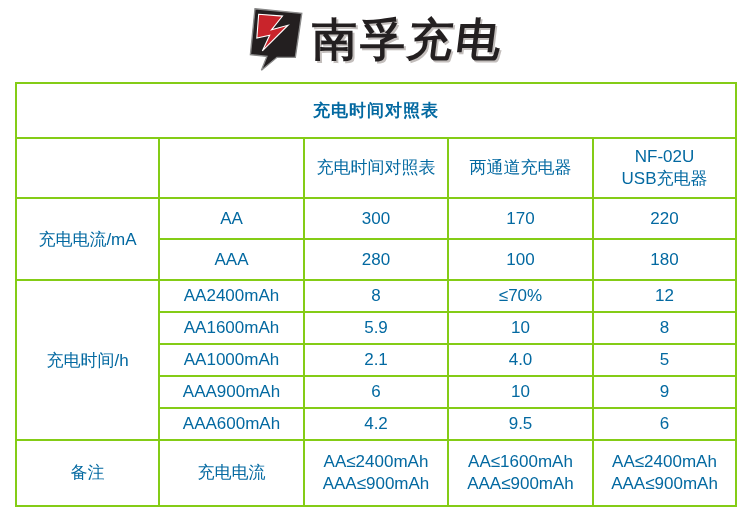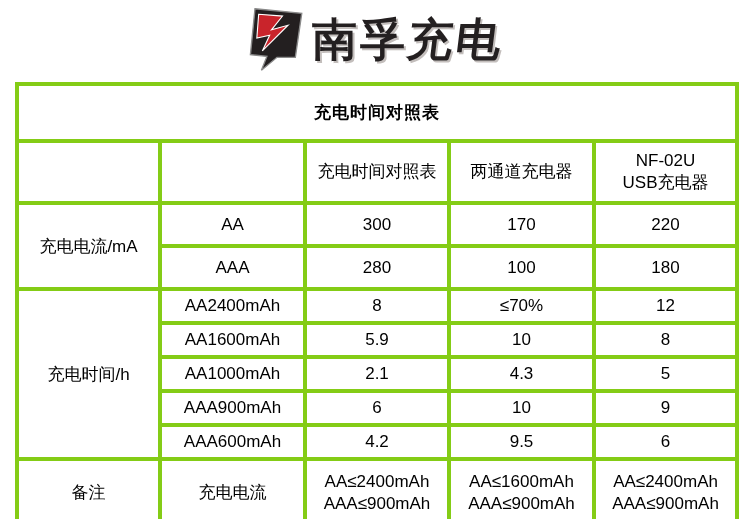--- a/index.html
+++ b/index.html
@@ -48,25 +48,25 @@
   }
   
   table.spec {
     border-collapse: collapse;
     table-layout: fixed;
     width: 720px;
     margin: 4px 15px 0 15px;
     border: 2px solid #2e2e2e;
   }
   table.spec td {
-    border: 4px solid #84cc16;
+    border: 2px solid #84cc16;
     text-align: center;
     vertical-align: middle;
     font-size: 17px;
-    color: #000000;
+    color: #0369a1;
     padding: 0 8px;
     background: #ffffff;
   }
   td.title-cell {
     height: 53px;
     font-size: 20px;
     font-weight: bold;
     letter-spacing: 1px;
   }
   tr.header-row td { height: 58px; line-height: 1.25; }
@@ -138,21 +138,21 @@
     </tr>
     <tr class="time-row">
       <td>AA1600mAh</td>
       <td>5.9</td>
       <td>10</td>
       <td>8</td>
     </tr>
     <tr class="time-row">
       <td>AA1000mAh</td>
       <td>2.1</td>
-      <td>4.3</td>
+      <td>4.0</td>
       <td>5</td>
     </tr>
     <tr class="time-row">
       <td>AAA900mAh</td>
       <td>6</td>
       <td>10</td>
       <td>9</td>
     </tr>
     <tr class="time-row">
       <td>AAA600mAh</td>

